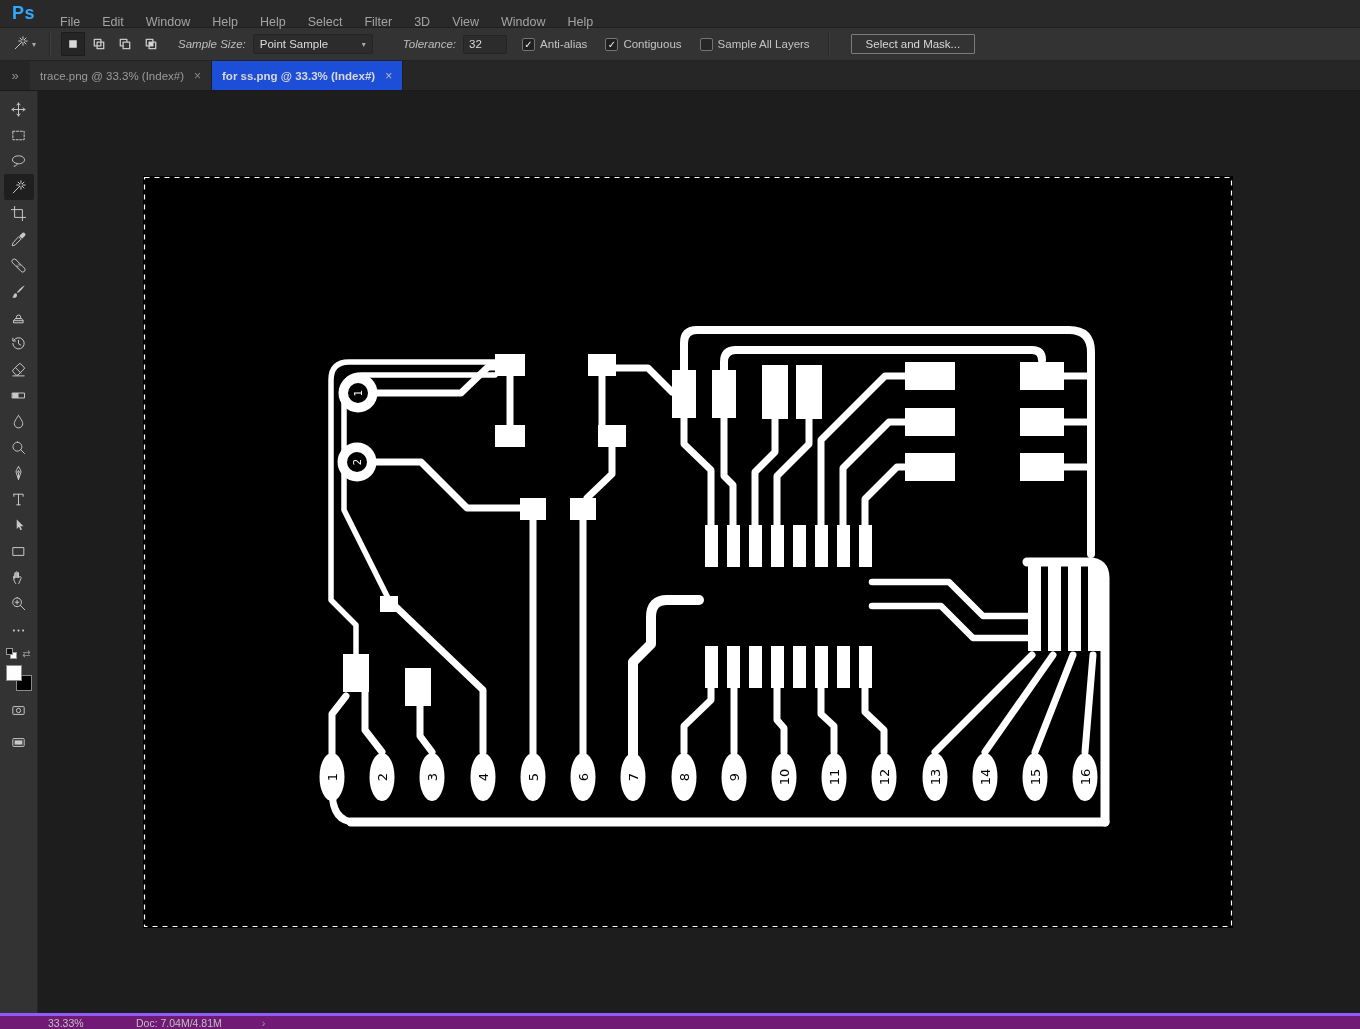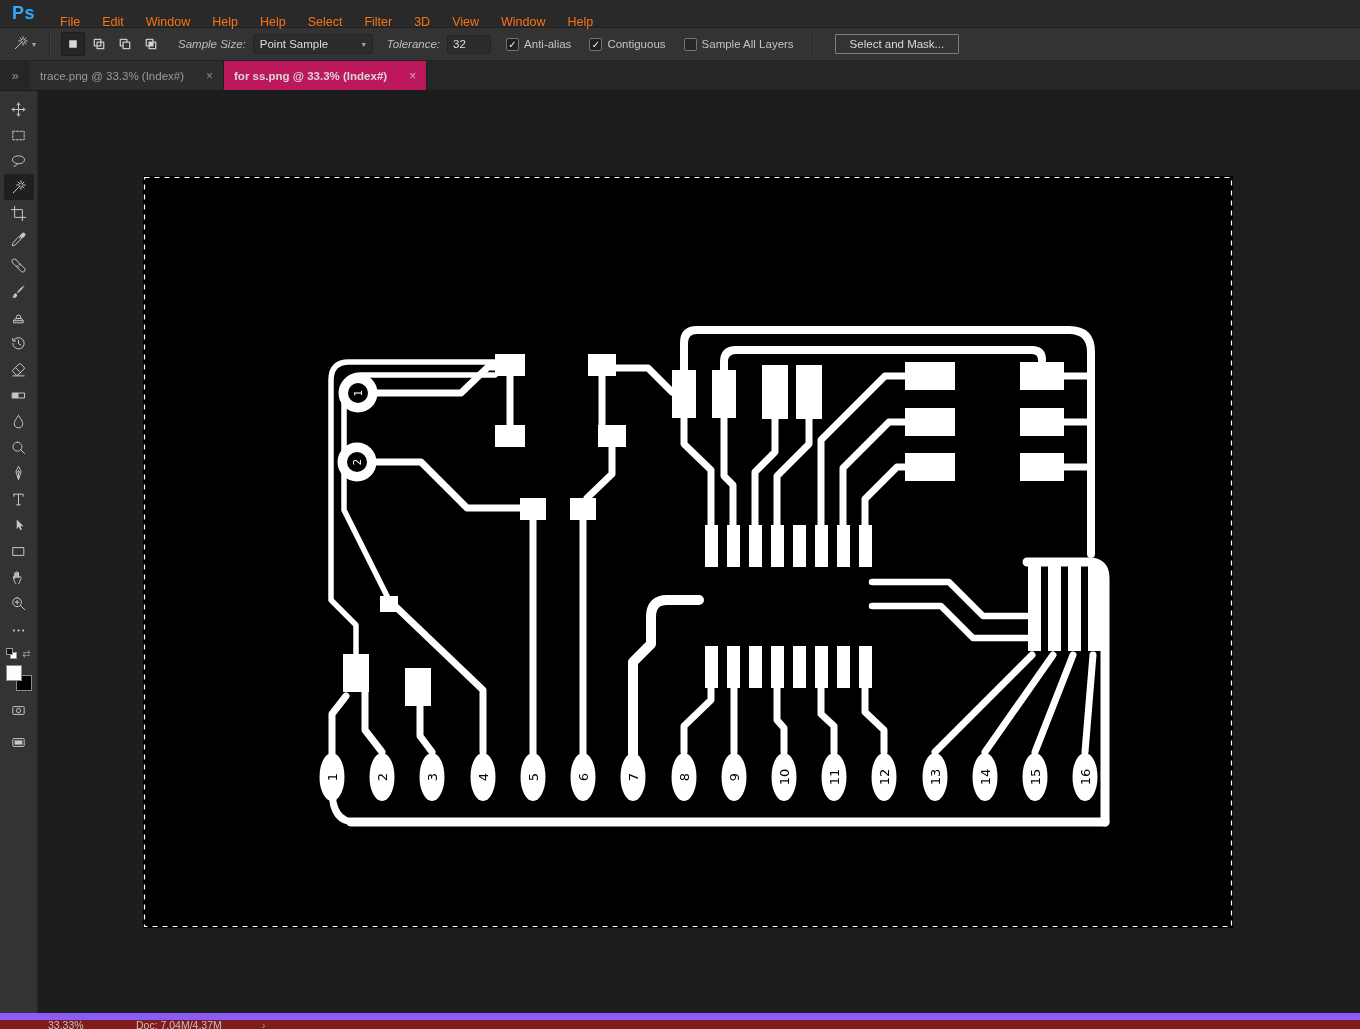--- a/index.html
+++ b/index.html
@@ -2,21 +2,21 @@
 <html><head>
 <meta charset="utf-8">
 <style>
   * { box-sizing: border-box; margin: 0; padding: 0; }
   html,body { width:1360px; height:1029px; overflow:hidden; }
   body { font-family:"Liberation Sans", sans-serif; background:#1d1d1d; color:#ccc; }
 
   
   .menubar { height:28px; background:#292929; display:flex; align-items:center; padding-left:10px; font-size:12.5px; border-bottom:1px solid #1f1f1f; }
   .logo { color:#31a8ff; font-weight:bold; font-size:18px; margin:0 14px 0 2px; letter-spacing:.5px; }
-  .menu-item { padding:0 11px; color:#f97316; cursor:default;margin-top:16px; }
+  .menu-item { padding:0 11px; color:#a3a3a3; cursor:default;margin-top:16px; }
 
   
   .optionsbar { height:33px; background:#333333; display:flex; align-items:center; font-size:11.5px; color:#c3c3c3; border-bottom:1px solid #232323; padding-left:8px; }
   .opt-sep { width:0; height:24px; border-left:1px solid #272727; border-right:1px solid #3e3e3e; margin:0 9px; }
   .tool-thumb { display:flex; align-items:center; gap:3px; padding:2px 4px; }
   .tool-thumb svg { width:17px; height:17px; }
   .caret { font-size:8px; color:#aaa; }
   .mode-btn { width:24px; height:24px; display:flex; align-items:center; justify-content:center; border-radius:2px; margin:0 1px; }
   .mode-btn svg { width:16px; height:16px; }
   .mode-btn.active { background:#252525; box-shadow:inset 0 0 0 1px #1c1c1c; }
@@ -24,22 +24,22 @@
   .dropdown { display:flex; align-items:center; justify-content:space-between; width:120px; height:20px; background:#2c2c2c; border:1px solid #242424; border-radius:2px; padding:0 6px; color:#dcdcdc; }
   .tol-input { width:44px; height:19px; background:#2c2c2c; border:1px solid #242424; border-radius:2px; color:#dcdcdc; font-size:11.5px; padding:0 5px; font-family:"Liberation Sans",sans-serif; }
   .checkbox { display:flex; align-items:center; gap:5px; margin:0 9px; white-space:nowrap; }
   .box { width:13px; height:13px; background:#262626; border:1px solid #747474; border-radius:2px; font-size:10px; line-height:11px; text-align:center; color:#efefef; }
   .box.checked { background:#202020; }
   .sm-btn { border:1px solid #7c7c7c; border-radius:1px; padding:3px 14px; color:#d8d8d8; font-size:11.5px; margin-left:12px; white-space:nowrap; }
 
   
   .tabrow { height:30px; background:#262626; display:flex; align-items:stretch; border-bottom:1px solid #1a1a1a; }
   .collapse-cell { width:30px; display:flex; align-items:center; justify-content:center; color:#8f8f8f; font-size:13px; }
-  .tab { display:flex; align-items:center; gap:22px; padding:0 10px; font-size:11.5px; background:#2d2d2d; color:#9b9b9b; border-right:1px solid #1e1e1e; cursor:default; }
-  .tab.active { background:#be185d; color:#d8d8d8; font-weight:bold; }
+  .tab { display:flex; align-items:center; gap:10px; padding:0 10px; font-size:11.5px; background:#2d2d2d; color:#9b9b9b; border-right:1px solid #1e1e1e; cursor:default; }
+  .tab.active { background:#1d4ed8; color:#d8d8d8; font-weight:bold; }
   .tab-close { font-size:12px; color:#8a8a8a; font-weight:normal; }
   .tab.active .tab-close { color:#bbb; }
 
   
   .main { display:flex; height:922px; }
   .toolbar { width:38px; background:#333333; border-right:1px solid #272727; display:flex; flex-direction:column; align-items:center; padding-top:5px; flex-shrink:0; }
   .tool { width:30px; height:26px; display:flex; align-items:center; justify-content:center; border-radius:2px; }
   .tool svg { width:17px; height:17px; }
   .tool.selected { background:#1f1f1f; }
   .tool-extras { margin-top:6px; display:flex; flex-direction:column; align-items:center; gap:6px; }
@@ -54,21 +54,21 @@
   .bg-sw { right:0; bottom:0; background:#000; }
   .fg-sw { left:0; top:0; background:#fdfdfd; }
 
   .canvas { position:relative; flex:1; background:#1d1d1d; overflow:hidden; }
   .image-wrap { position:absolute; left:105px; top:85px; width:1090px; height:752px; background:#000; }
   .pcb { position:absolute; left:0; top:0; width:100%; height:100%; }
   .ants { animation: ants 1s linear infinite; }
   @keyframes ants { to { stroke-dashoffset:10; } }
 
   
-  .statusbar { height:16px; background:#7f1d1d; border-top:7px solid #8b5cf6; display:flex; align-items:center; font-size:10.5px; color:#c0c0c0; }
+  .statusbar { height:16px; background:#701a75; border-top:3px solid #8b5cf6; display:flex; align-items:center; font-size:10.5px; color:#c0c0c0; }
   .zoom-field { padding-left:48px; width:120px; }
   .doc-info { margin-left:16px; }
   .chev { margin-left:40px; color:#9a9a9a; font-size:11px; }
 </style>
 </head>
 <body>
 
 <div class="app">
 
   <div class="menubar">
@@ -121,21 +121,21 @@
             <path d="M6.5 6.5 H13.5 V13.5 H6.5 Z" fill="none" stroke="#c8c8c8" stroke-width="1.4" stroke-linecap="round" stroke-linejoin="round"></path>
             <path d="M6.5 6.5 H10.5 V10.5 H6.5 Z" fill="#d8d8d8" stroke="none" stroke-width="1.4" stroke-linecap="round" stroke-linejoin="round"></path>
           </svg>
         </div>
       </div>
     <span class="opt-label" style="margin-left:14px">Sample Size:</span>
     <div class="dropdown">
       <span>Point Sample</span>
       <span class="caret">▾</span>
     </div>
-    <span class="opt-label" style="margin-left:14px">Tolerance:</span>
+    <span class="opt-label" style="margin-left:30px">Tolerance:</span>
     <input class="tol-input" value="32" style="">
     <div style="display:flex;margin-left:6px">
         <div class="checkbox">
           <span class="box checked">✓</span>
           <span>Anti-alias</span>
         </div>
         <div class="checkbox">
           <span class="box checked">✓</span>
           <span>Contiguous</span>
         </div>
@@ -450,17 +450,17 @@
               <ellipse cx="942" cy="601" rx="12.5" ry="24" fill="#fff"></ellipse>
               <text x="942" y="601" transform="rotate(-90 942 601)" fill="#000" font-size="13" text-anchor="middle" dominant-baseline="central" font-family="DejaVu Sans, sans-serif">16</text>
             </g>
         </svg>
       </div>
     </div>
   </div>
 
   <div class="statusbar">
     <span class="zoom-field">33.33%</span>
-    <span class="doc-info">Doc: 7.04M/4.37M</span>
+    <span class="doc-info">Doc: 7.04M/4.81M</span>
     <span class="chev">›</span>
   </div>
 
 </div>
 
 </body></html>

